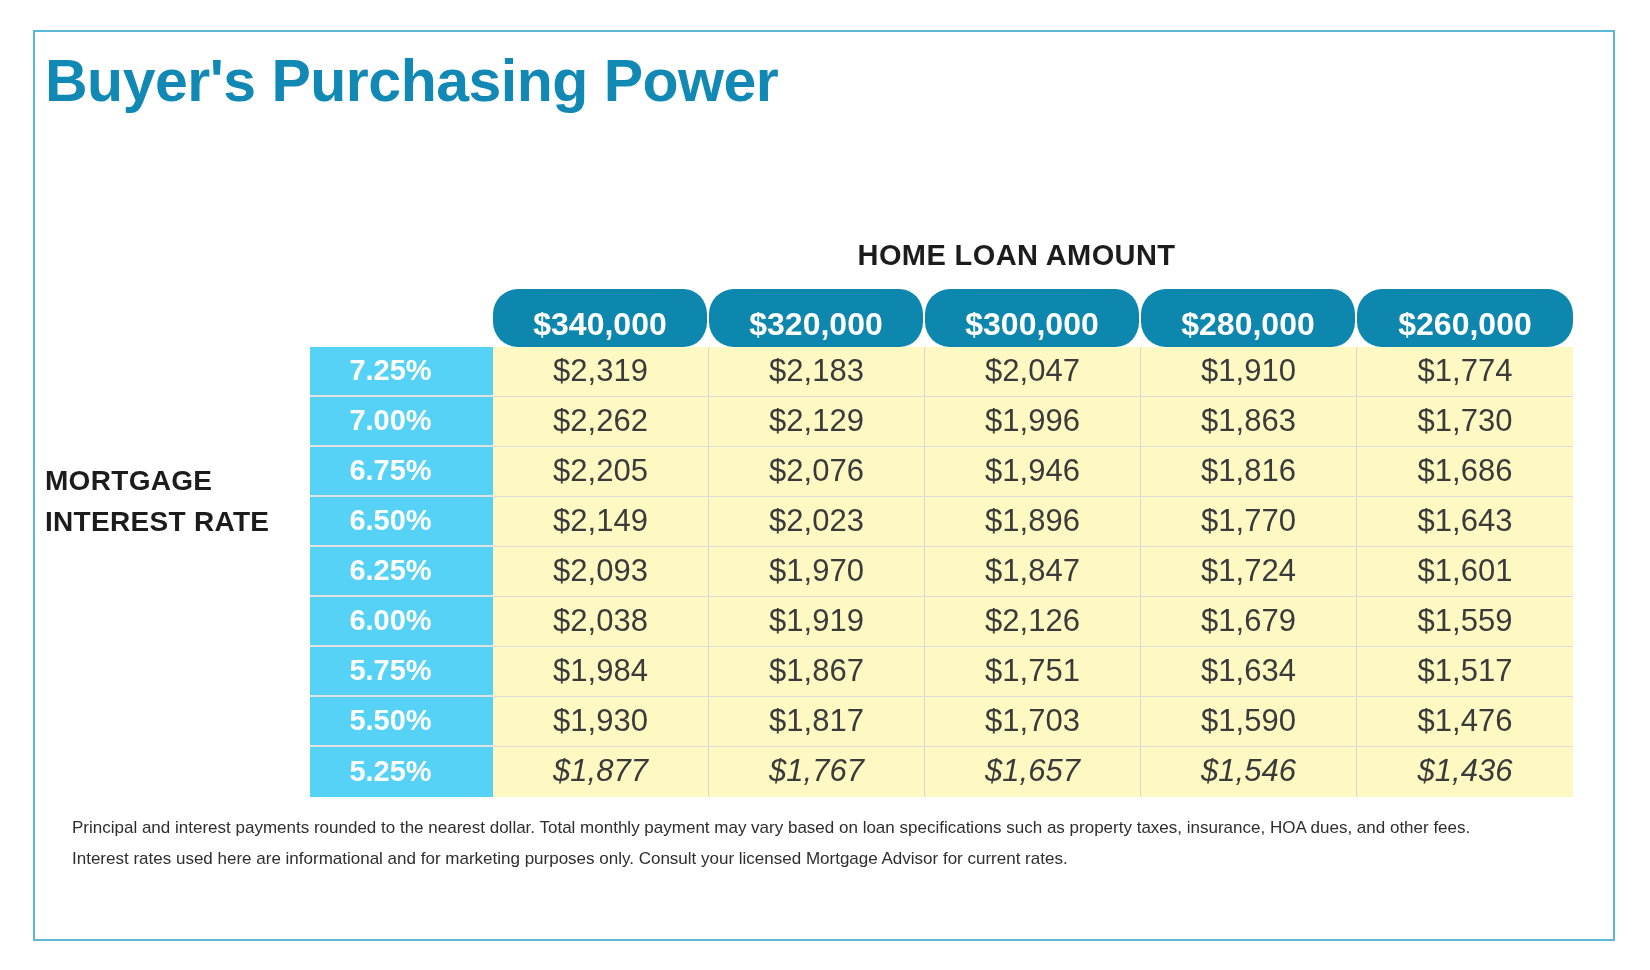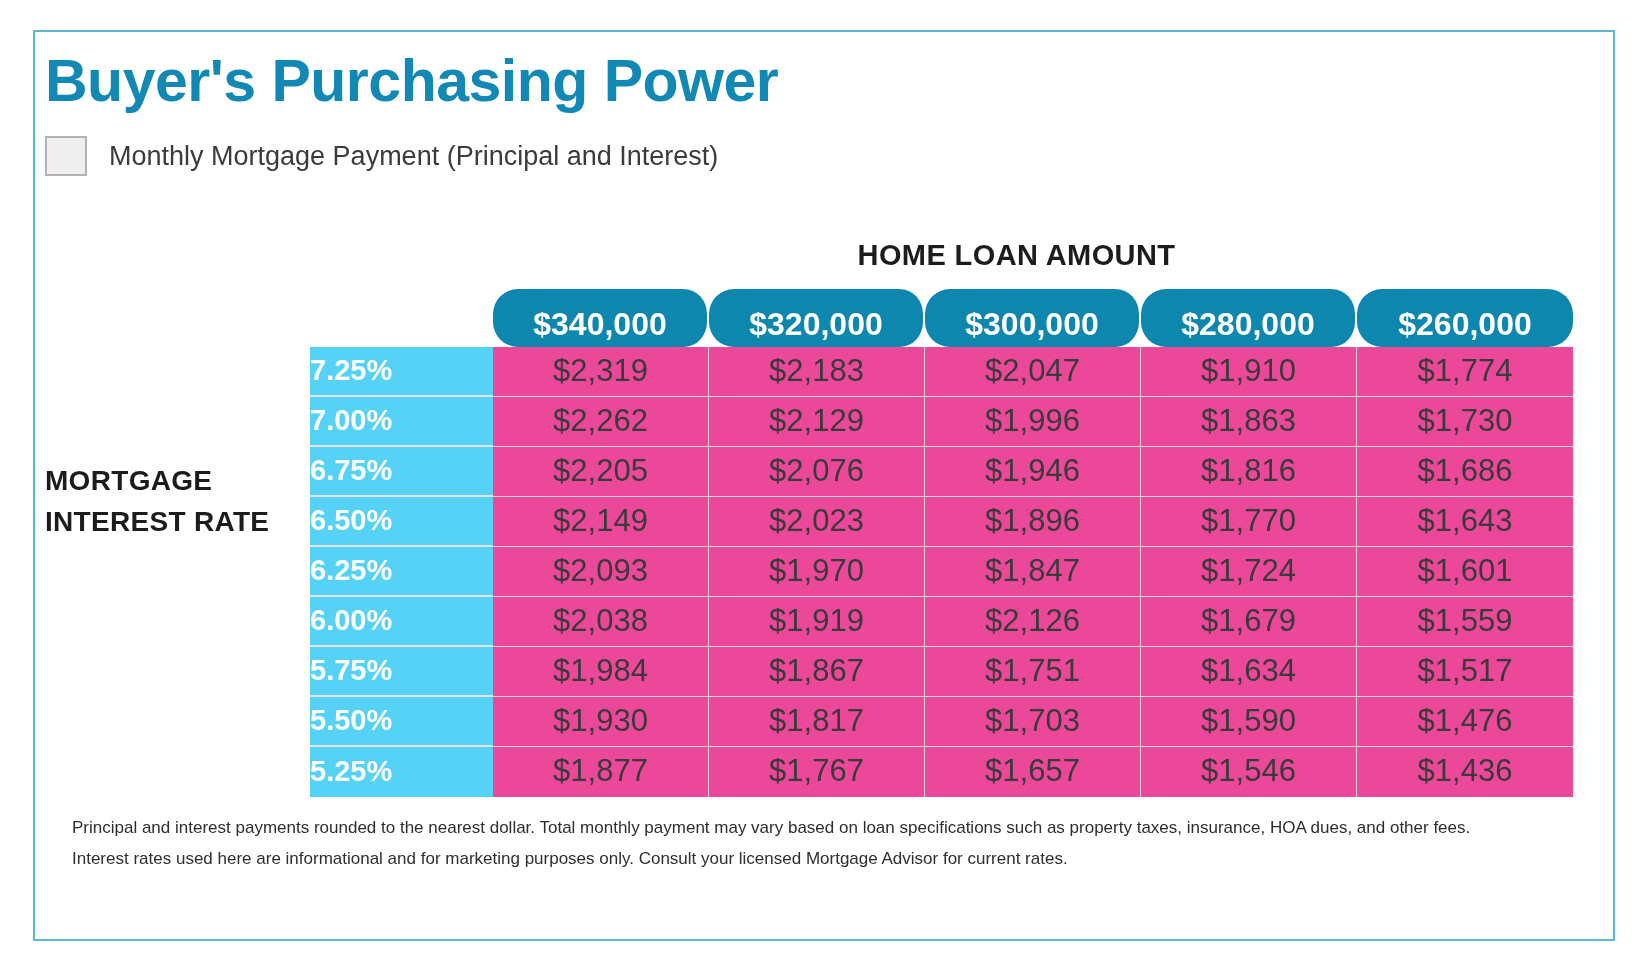--- a/index.html
+++ b/index.html
@@ -105,64 +105,60 @@
     border-right: 2px solid #ffffff;
     vertical-align: middle;
     border-radius: 25px;
   }
   th.amount.last { border-right: none; }
   td.rate {
     background: #55d2f5;
     color: #ffffff;
     font-size: 29px;
     font-weight: bold;
-    text-align: left;
+    text-align: center;
     padding: 0 22px 2px 0;
     height: 50px;
     border-bottom: 2px solid #e2e2e2;
     vertical-align: middle;
   }
   tr:last-child td.rate { border-bottom: none; }
   td.val {
-    background: #ec4899;
+    background: #fef9c3;
     color: #3a3a3a;
     font-size: 31px;
     text-align: center;
     height: 50px;
     padding: 0 0 2px 0;
     border-bottom: 1px solid #dcdcdc;
     border-right: 1px solid #d7d7d7;
     vertical-align: middle;
     margin-left: 40px;
   }
   td.val.last { border-right: none; }
-  tr:last-child td.val { border-bottom: none; }
+  tr:last-child td.val { border-bottom: none; font-style: italic; }
   .footnotes {
     position: absolute;
     left: 72px;
     top: 813px;
     font-size: 17px;
     color: #2e2e2e;
     line-height: 1.82;
   }
   .footnotes div { white-space: nowrap; }
 </style>
 </head>
 <body>
 
 <div id="page">
 
   <div class="frame"></div>
 
   <div class="title">Buyer's Purchasing Power</div>
 
-  <div class="legend-row">
-    <span class="legend-swatch"></span>
-    <span class="legend-label">Monthly Mortgage Payment (Principal and Interest)</span>
-  </div>
 
   <div class="col-group-title">HOME LOAN AMOUNT</div>
 
   <div class="axis-label">MORTGAGE INTEREST RATE</div>
 
   <table class="grid">
     <colgroup>
       <col class="c-rate">
       <col class="c-data">
         <col class="c-data">

